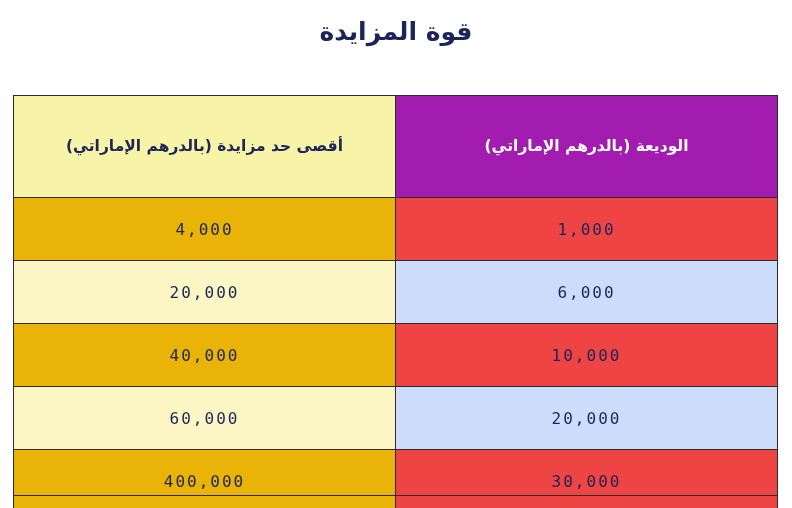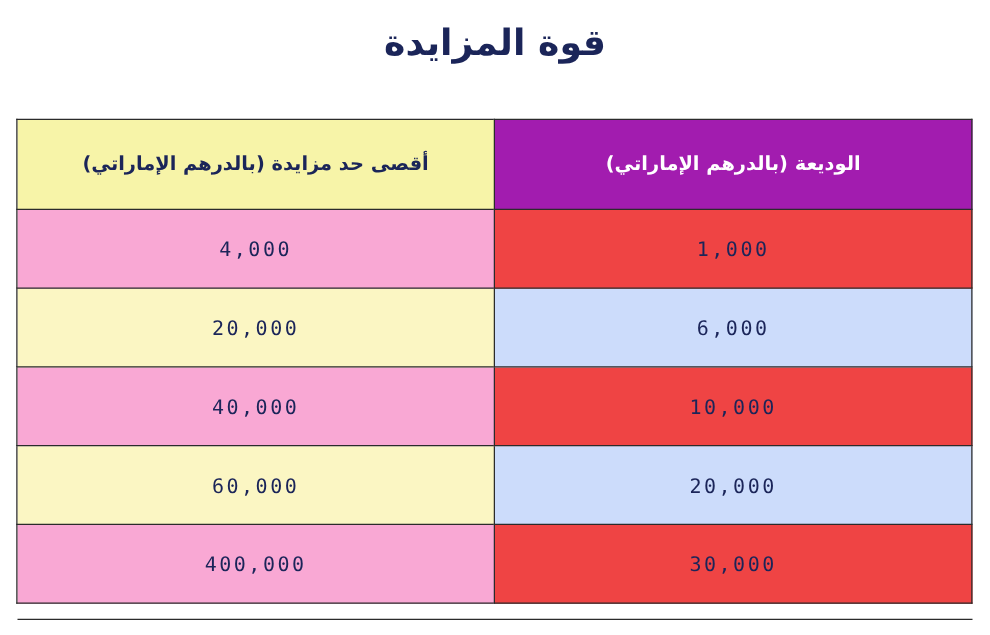--- a/index.html
+++ b/index.html
@@ -16,21 +16,21 @@
 
   .page {
     position: relative;
     width: 792px;
     height: 508px;
     box-sizing: border-box;
   }
 
   .page-title {
     text-align: center;
-    font-size: 29px;
+    font-size: 25px;
     font-weight: bold;
     color: #1b2559;
     letter-spacing: 1px;
     margin: 0;
     padding-top: 14px;
     padding-bottom: 0;
     line-height: 1.4;
     direction: rtl;
   }
 
@@ -52,21 +52,21 @@
   table.bidding-table th {
     border: 1px solid #2b2b2b;
     text-align: center;
     vertical-align: middle;
     padding: 0;
     box-sizing: border-box;
   }
 
   th.head-deposit,
   th.head-max {
-    height: 72px;
+    height: 102px;
     font-size: 15.5px;
     font-weight: bold;
     color: #1b2559;
     line-height: 1.5;
     padding: 0 16px;
   }
 
   th.head-deposit {
     background: #a21caf;
     color: #ffffff;
@@ -81,21 +81,21 @@
 
   td.cell {
     height: 63px;
     font-size: 16px;
     color: #1b2559;
     letter-spacing: 2px;
     font-family: "DejaVu Sans Mono", "Liberation Mono", monospace;
   }
 
   tr.row-odd td.cell-deposit { background: #ef4444; }
-  tr.row-odd td.cell-max     { background: #f9a8d4; }
+  tr.row-odd td.cell-max     { background: #eab308; }
 
   tr.row-even td.cell-deposit { background: #ccdcfb; }
   tr.row-even td.cell-max     { background: #fbf6c3; }
 
   .footer-rule {
     position: absolute;
     left: 14px;
     top: 495px;
     width: 764px;
     height: 1px;

